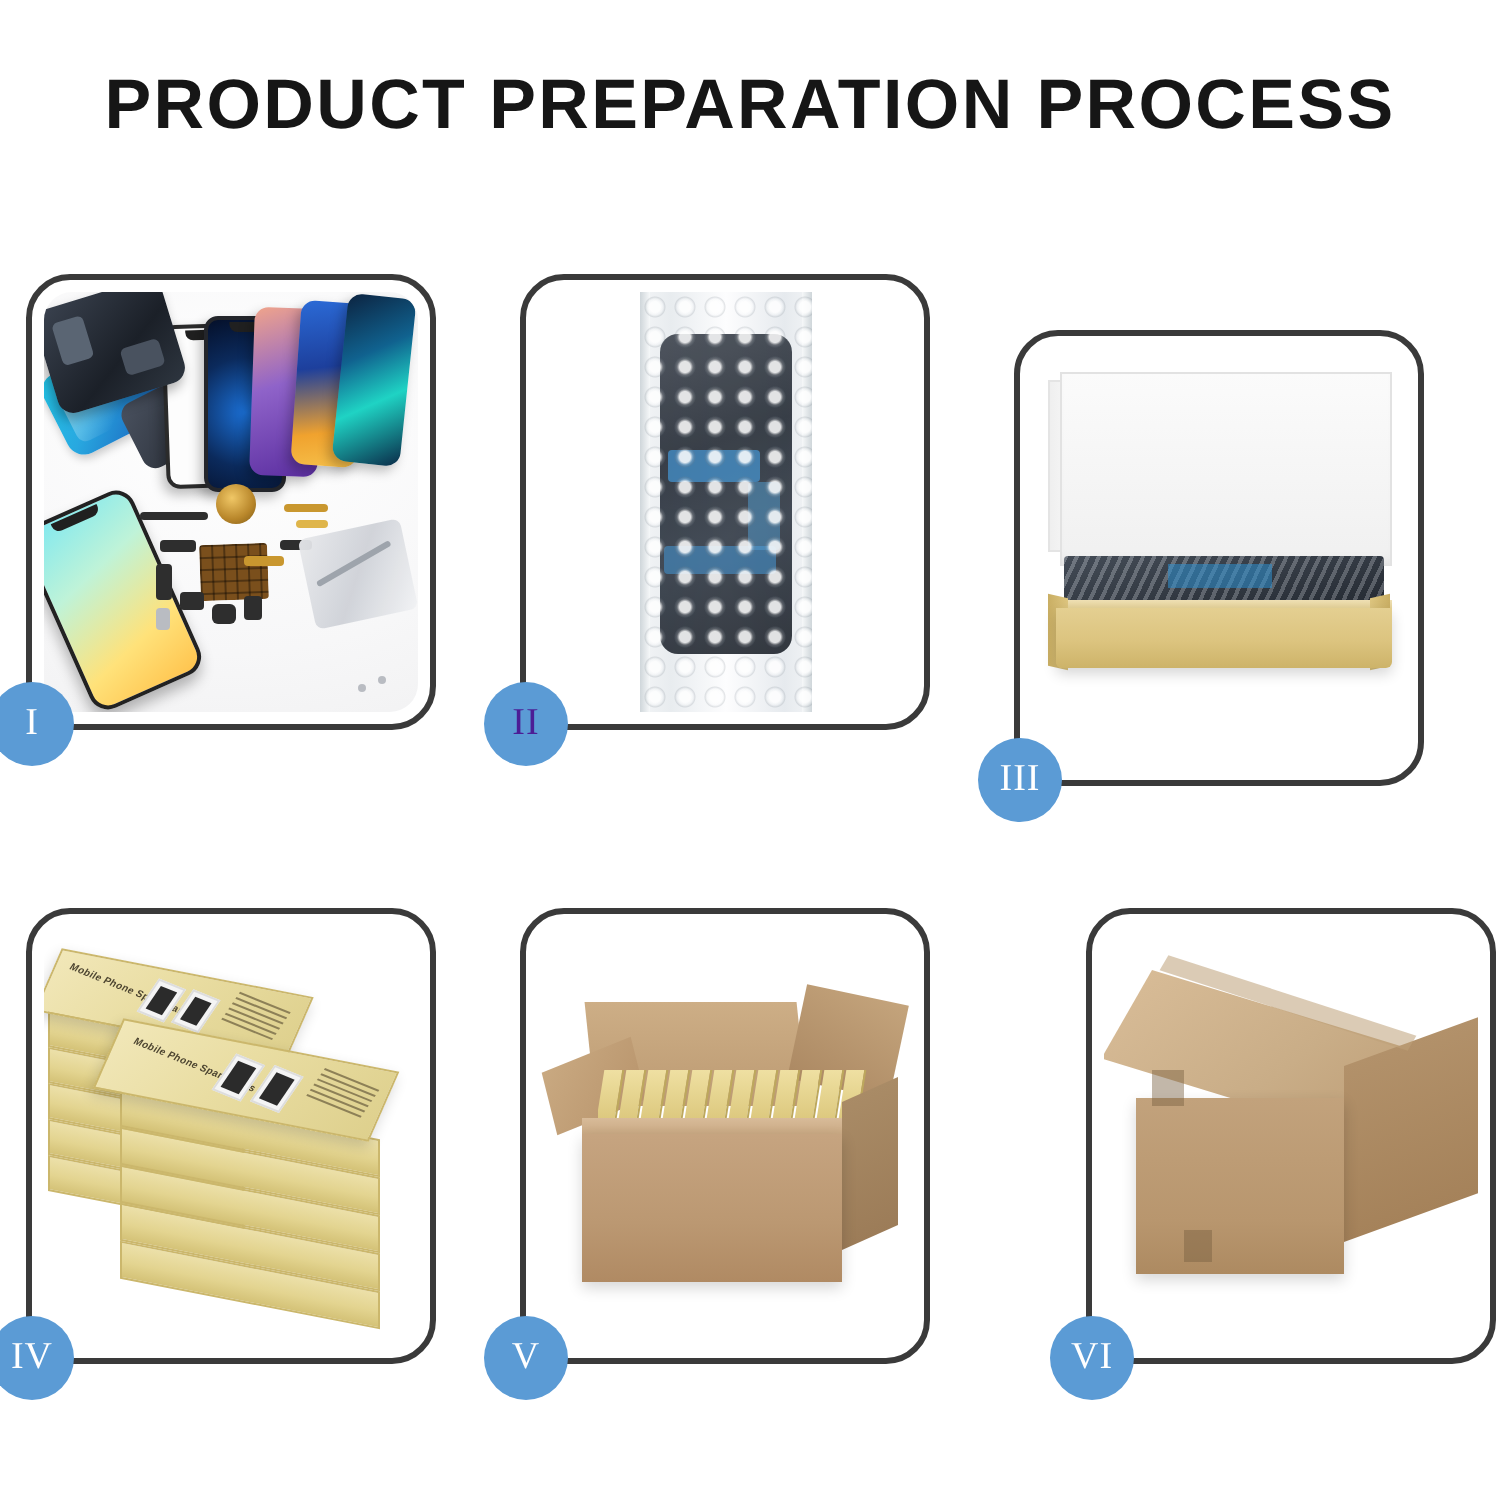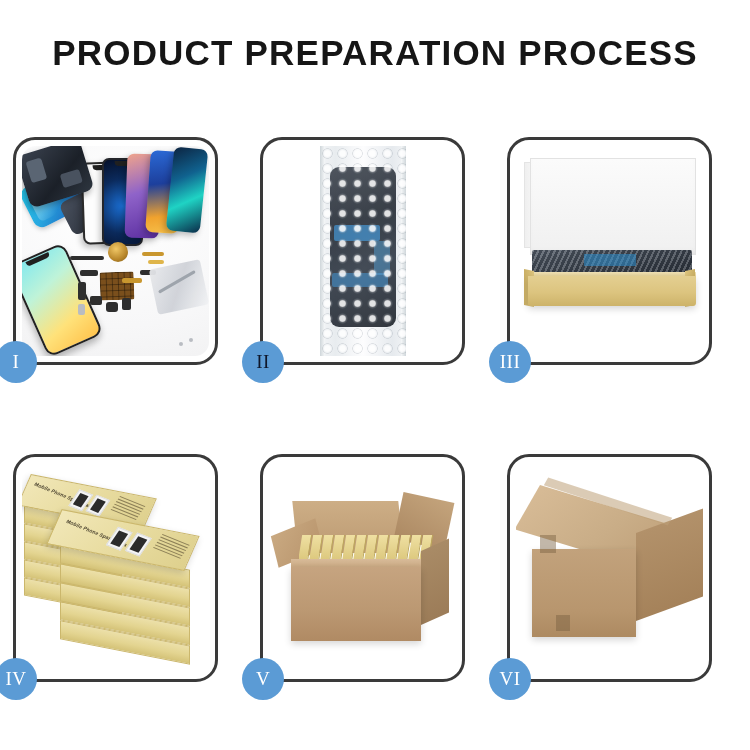--- a/index.html
+++ b/index.html
@@ -331,24 +331,24 @@
         <div class="photo plain p2">
           <div class="bagwrap"></div>
           <div class="bagitem">
             <span class="blue1"></span>
             <span class="blue2"></span>
             <span class="blue3"></span>
           </div>
           <div class="bubbles"></div>
         </div>
       </div>
-      <div class="badge" style="background: rgb(91, 155, 213); color: #0f172a;">II</div>
-    </div>
-
-    <div class="panel" style="border-color: rgb(58, 58, 58);">
+      <div class="badge" style="background: rgb(91, 155, 213); color: #4c1d95;">II</div>
+    </div>
+
+    <div class="panel" style="border-color: rgb(58, 58, 58); margin-top: 28px;">
       <div class="panel-inner">
         <div class="photo plain p3">
           <div class="box3-lidflapL"></div>
           <div class="box3-lidflapR"></div>
           <div class="box3-lid"></div>
           <div class="box3-inner">
               <span class="bl"></span>
             </div>
           <div class="box3-rim"></div>
           <div class="box3-baseL"></div>
@@ -438,21 +438,21 @@
               <s style="left:121px"></s>
           </div>
           <div class="c5-rim"></div>
           <div class="c5-side"></div>
           <div class="c5-body shadow-soft"></div>
         </div>
       </div>
       <div class="badge" style="background: rgb(91, 155, 213); color: rgb(255, 255, 255);">V</div>
     </div>
 
-    <div class="panel" style="border-color: rgb(58, 58, 58);">
+    <div class="panel" style="border-color: rgb(58, 58, 58); margin-left: 36px;">
       <div class="panel-inner">
         <div class="photo plain p6">
           <div class="c6-top2"></div>
           <div class="c6-right"></div>
           <div class="c6-front shadow-soft"></div>
           <div class="c6-tape" style="left:30px; top:34px; width:124px; height:9px; transform:skewY(18deg) skewX(-26deg);"></div>
           <div class="c6-seam" style="left:24px; top:72px; width:16px; height:18px;"></div>
           <div class="c6-seam" style="left:40px; top:152px; width:14px; height:16px;"></div>
         </div>
       </div>

